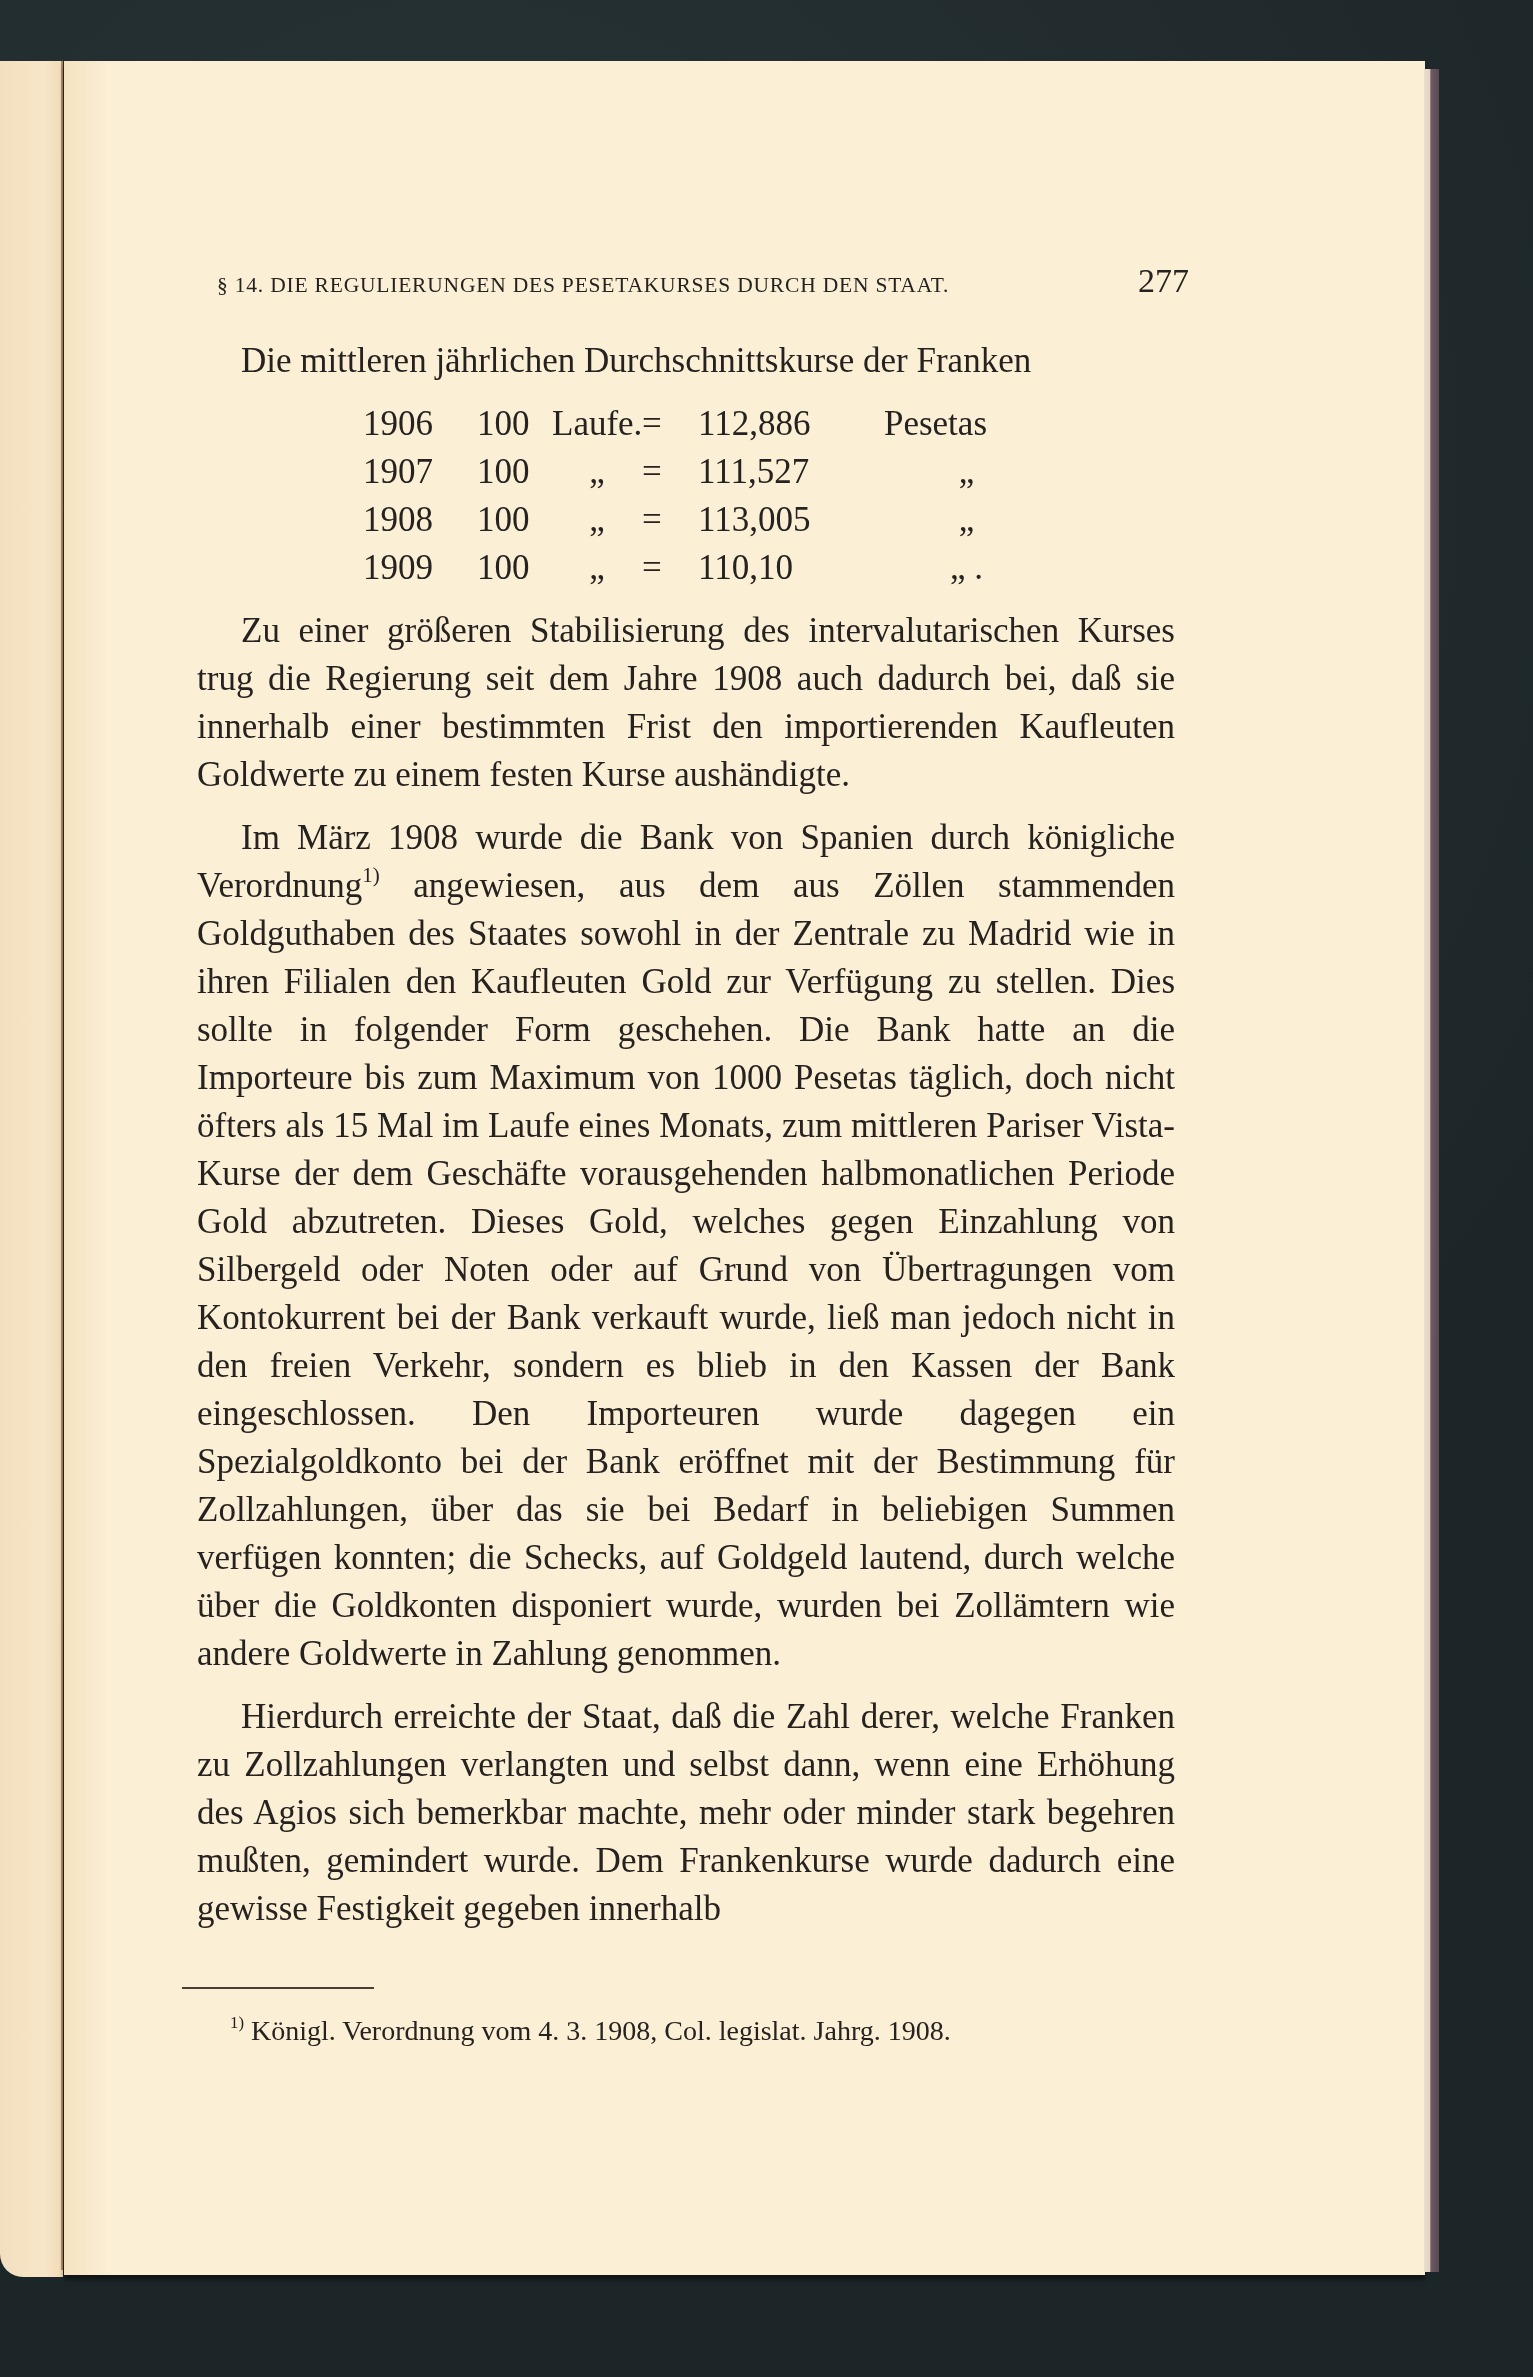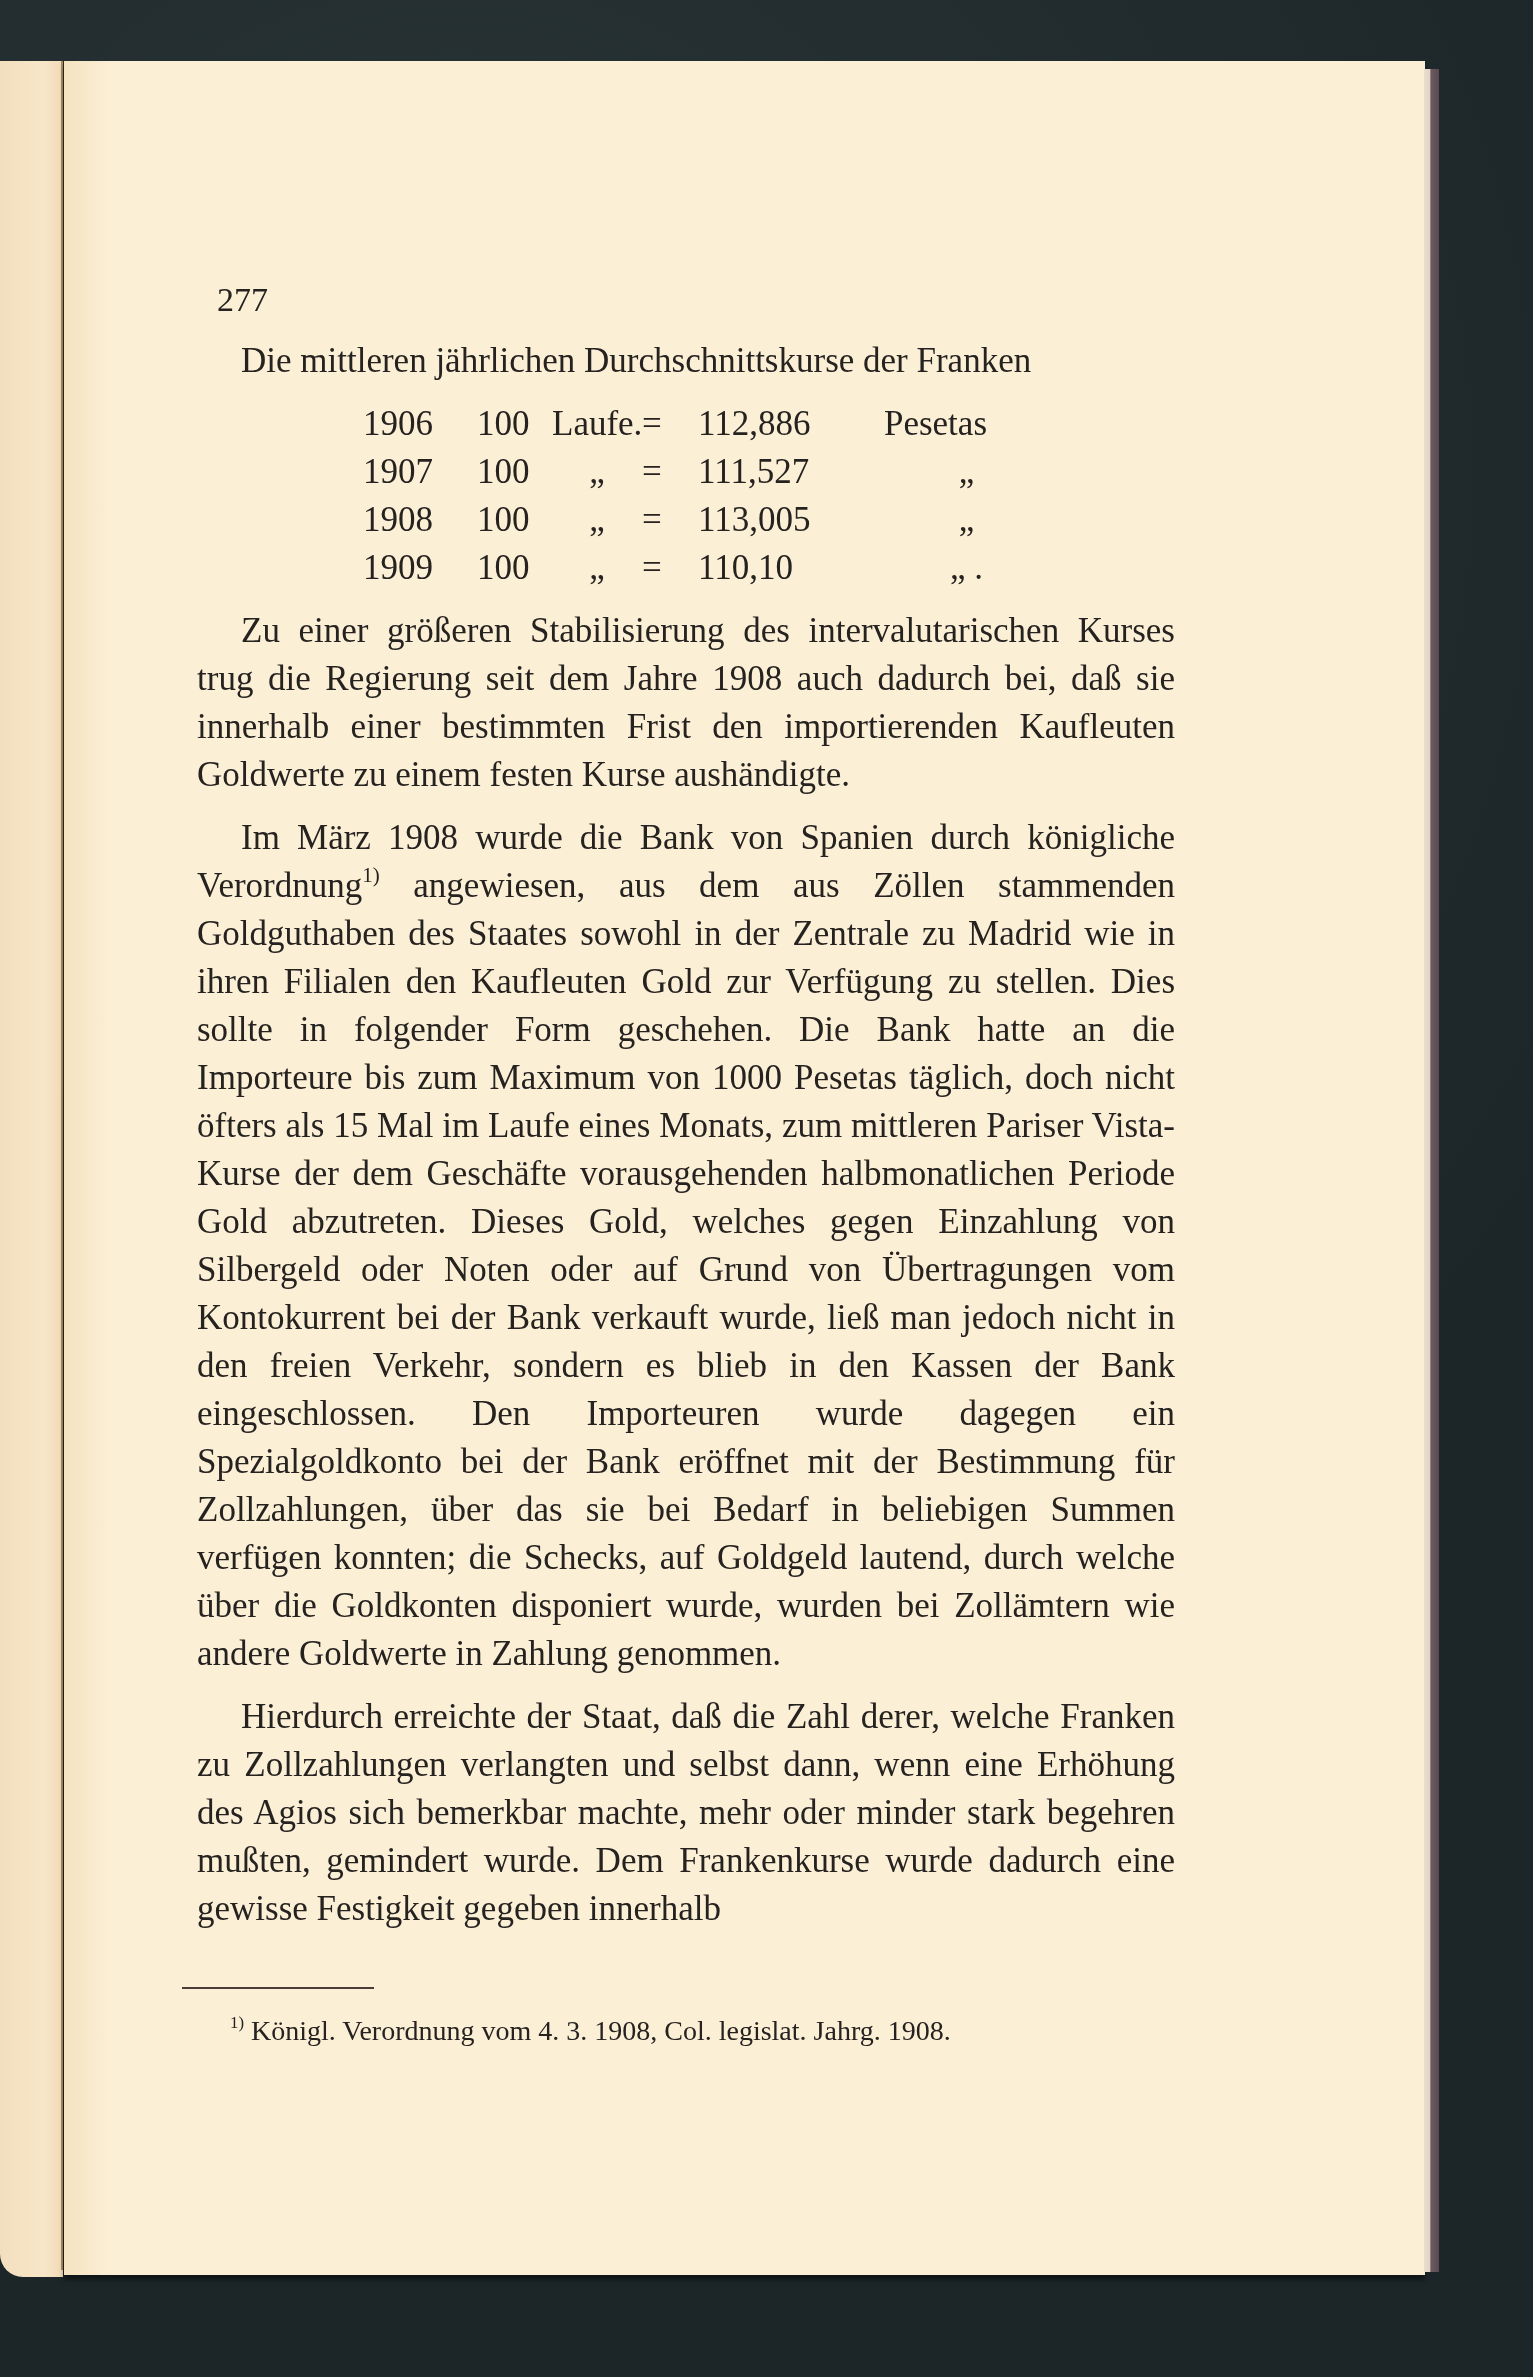--- a/index.html
+++ b/index.html
@@ -26,21 +26,21 @@
   .page-edge {
     position:absolute; left:1424px; top:69px; width:15.3px; height:2203px;
     background:linear-gradient(90deg,#eadfcf 0,#e2d4c2 40%,#6e5a62 45%,#5a4a52 100%);
   }
   .text { position:absolute; font-family:"Liberation Serif","DejaVu Serif",serif; color:#262220; }
   .running-head {
     left:217px; top:262px; width:972px; height:38px;
     display:flex; justify-content:space-between; align-items:baseline;
   }
   .running-head .rh-title { font-size:21.5px; letter-spacing:0.8px; font-variant:small-caps; }
-  .running-head .rh-page { font-size:34px;margin-top:19px; }
+  .running-head .rh-page { font-size:34px; }
   .body-col { left:182px; top:322px; width:1008px; font-size:35px; line-height:48px; }
   .para { margin:15px; text-align:justify; text-align-last:left; }
   .indent { text-indent:44px; }
   .rates { margin:0 0 0 181px; }
   .rate-row { display:flex; height:48px; align-items:baseline; }
   .rate-row span { display:inline-block; }
   .c-year { width:114px; }
   .c-amt  { width:75px; }
   .c-unit { width:90px; text-align:center; }
   .c-eq   { width:37px; text-align:left; }
@@ -58,20 +58,21 @@
 </style>
 </head>
 <body>
 
 <div class="left-page"></div>
 <div class="gutter-line"></div>
 <div class="page"></div>
 <div class="page-edge"></div>
 
 <div class="text running-head">
+  <span class="rh-title">§ 14. DIE REGULIERUNGEN DES PESETAKURSES DURCH DEN STAAT.</span>
   <span class="rh-page">277</span>
 </div>
 
 <div class="text body-col">
   <p class="para indent"><span>Die mittleren jährlichen Durchschnittskurse der Franken</span></p>
 
   <div class="rates">
     <div class="rate-row">
       <span class="c-year">1906</span>
       <span class="c-amt">100</span>

